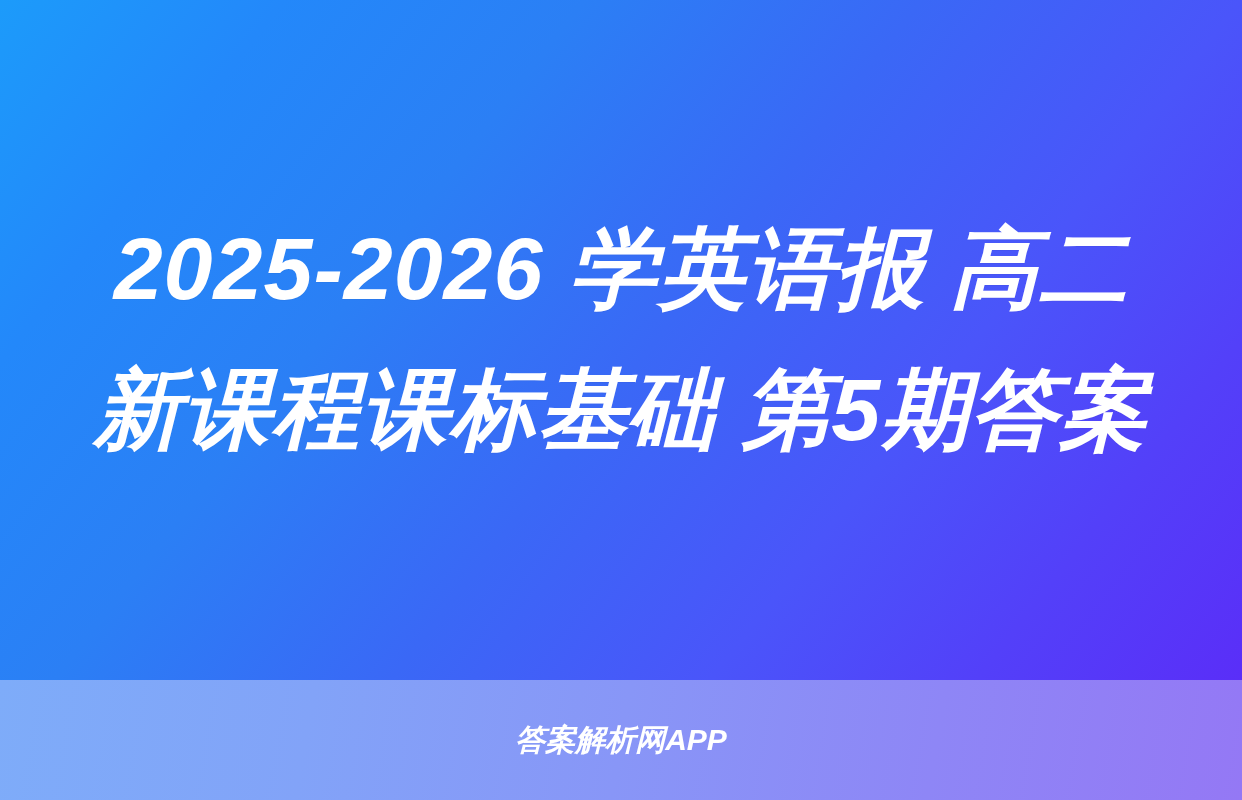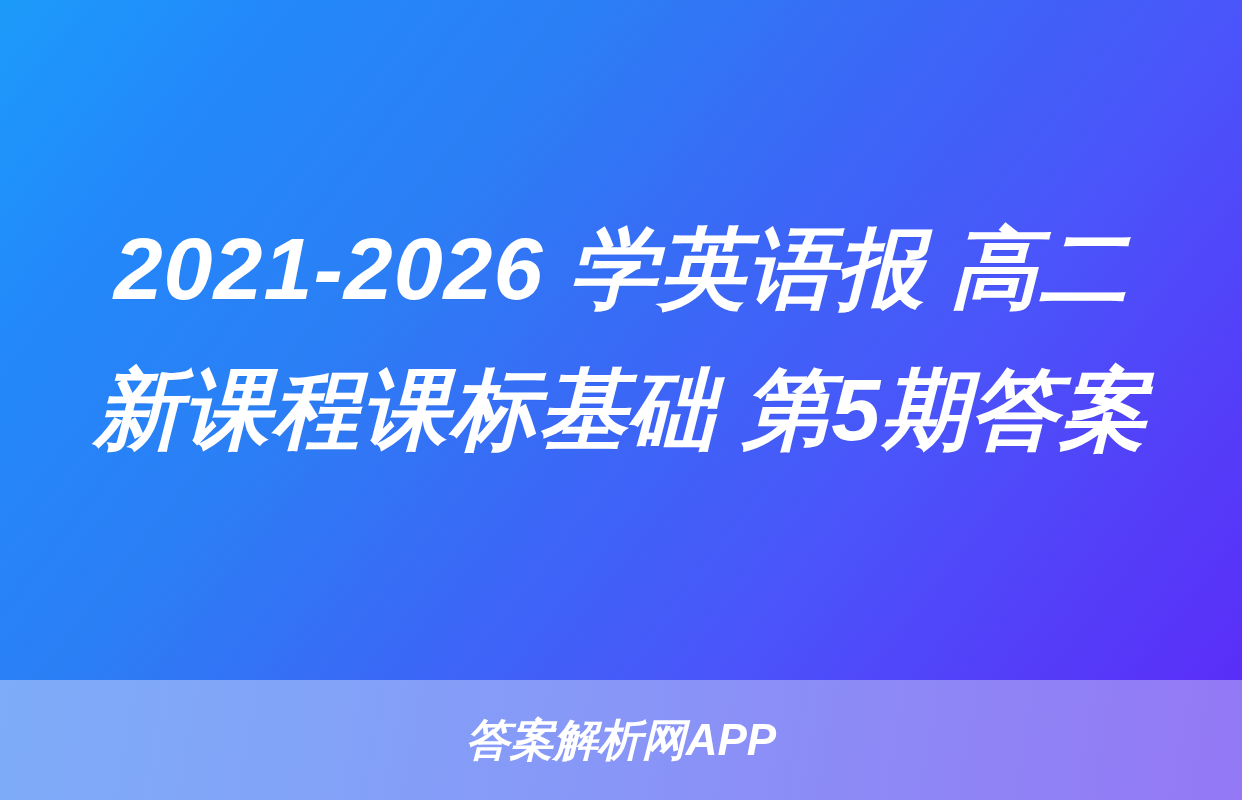--- a/index.html
+++ b/index.html
@@ -75,36 +75,36 @@
                 #8E86F6 75%,
                 #9478F5 100%);
     display: flex;
     align-items: center;
     justify-content: center;
   }
 
   .watermark {
     color: #ffffff;
     font-family: "Liberation Sans", "DejaVu Sans", sans-serif;
-    font-size: 44px;
+    font-size: 30px;
     font-weight: 700;
     font-style: italic;
     letter-spacing: 0px;
     line-height: 1;
     white-space: nowrap;
   }
 </style>
 </head>
 <body>
 
 <div class="banner-root">
 
   <div class="hero">
     <div class="title-block">
-      <h1 class="banner-title">2021-2026 学英语报 高二 新课程课标基础 第5期答案</h1>
+      <h1 class="banner-title">2025-2026 学英语报 高二 新课程课标基础 第5期答案</h1>
     </div>
   </div>
 
   <div class="footer-strip">
     <span class="watermark">答案解析网APP</span>
   </div>
 
 </div>
 
 </body></html>

